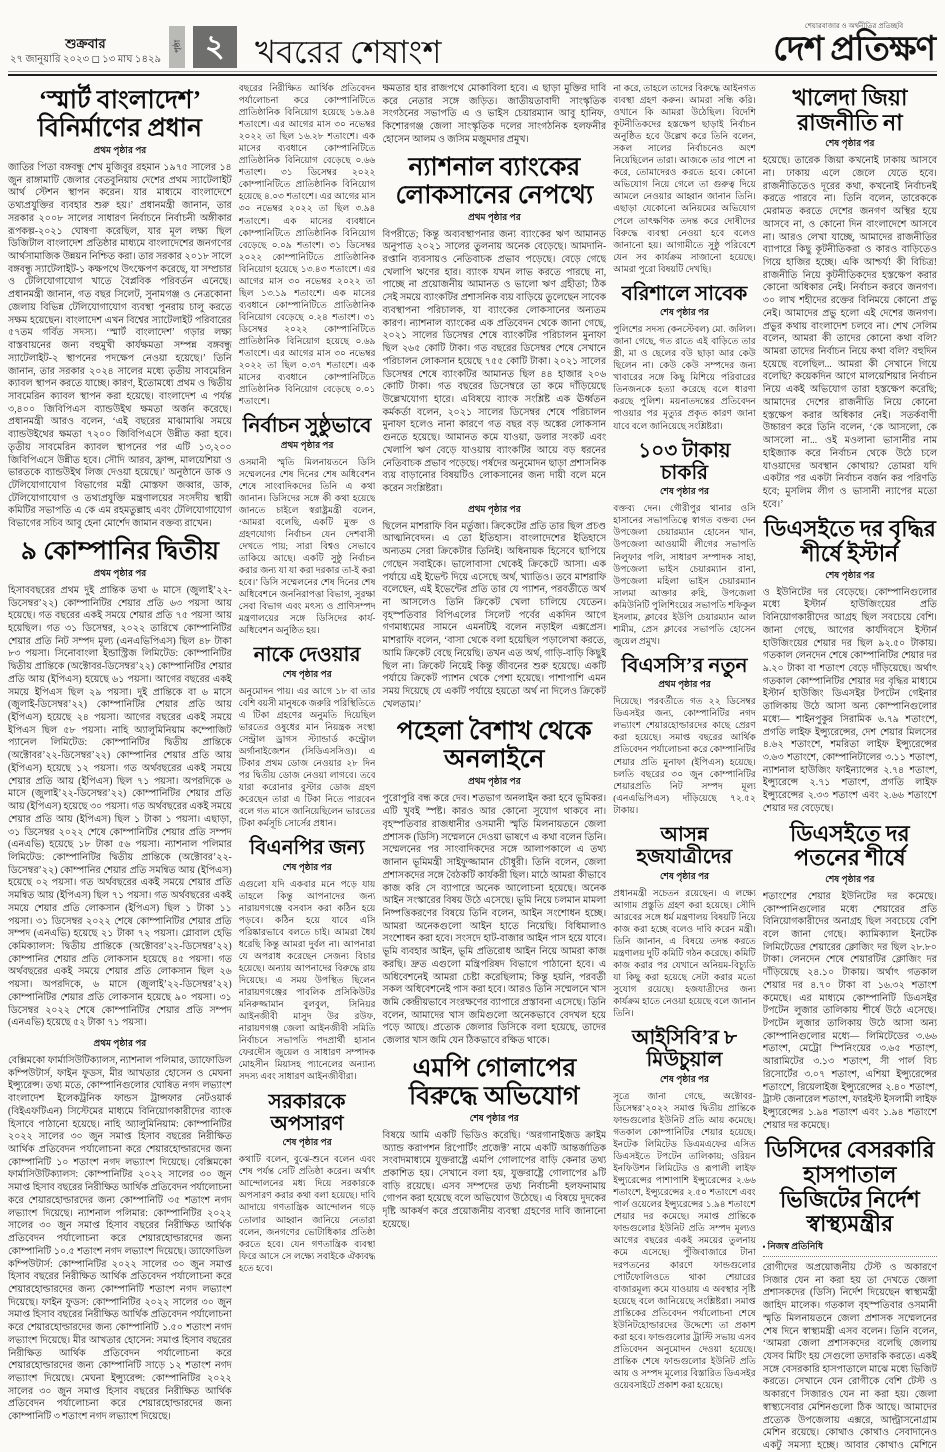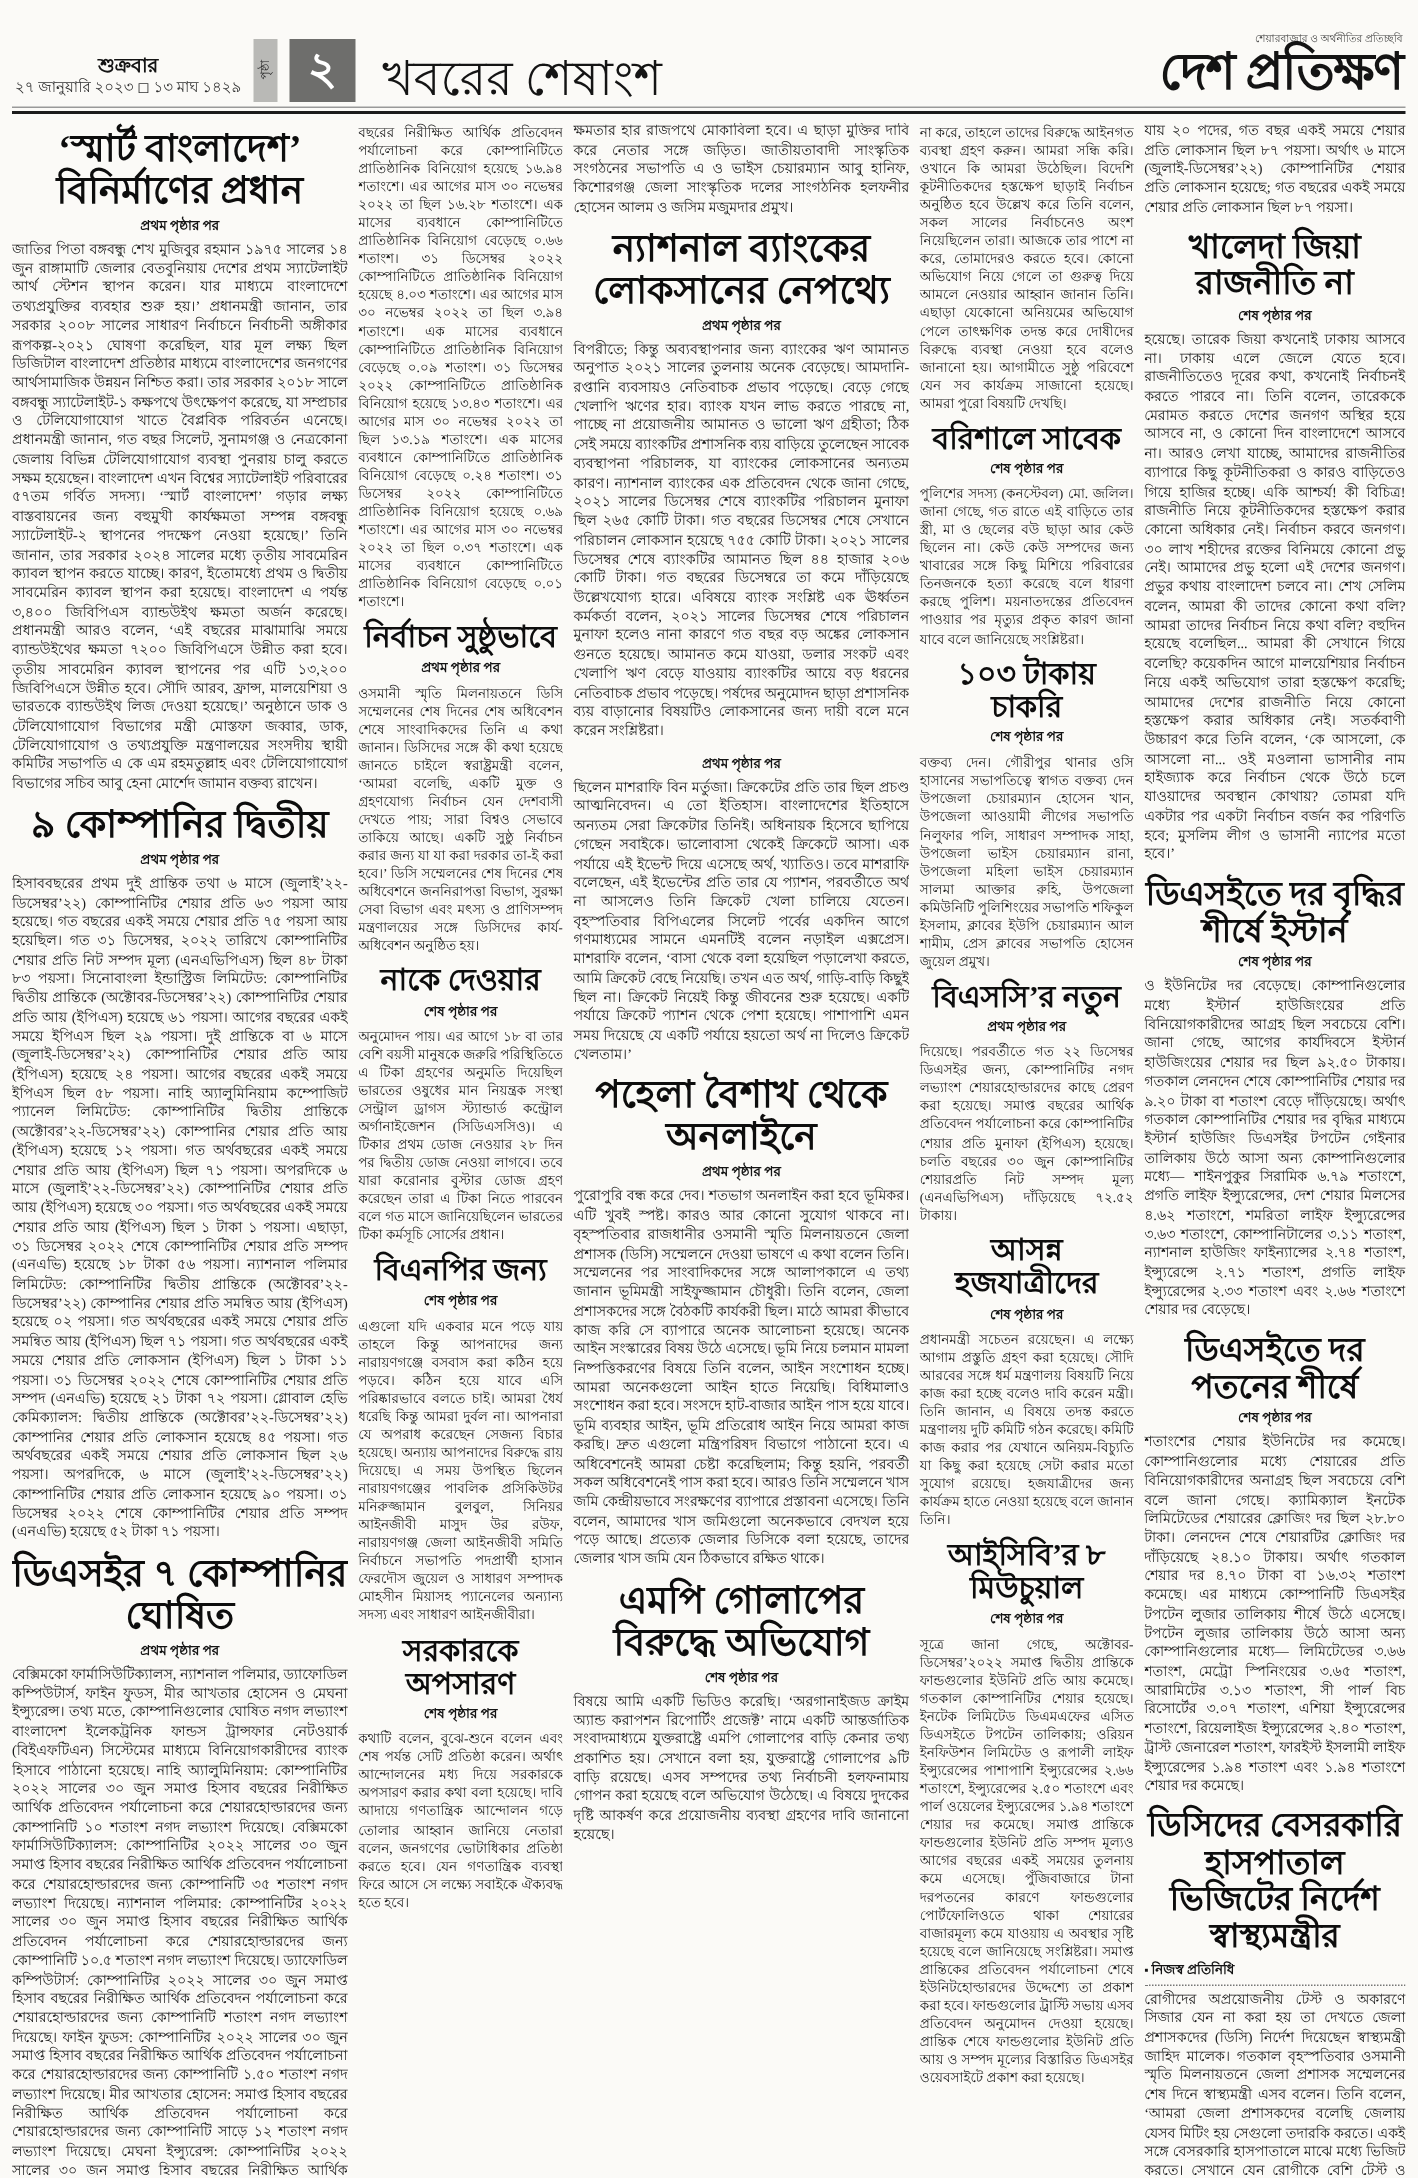--- a/index.html
+++ b/index.html
@@ -23,21 +23,21 @@
     display:flex;align-items:center;justify-content:center;
     writing-mode:vertical-rl;transform:rotate(180deg);
     font-size:8px;
   }
   .pagenum{
     width:44px;height:42px;background:#6e6e6c;color:#fff;
     display:flex;align-items:center;justify-content:center;
     font-size:30px;font-weight:bold;
   }
   .section-title{font-size:32px;font-weight:normal;letter-spacing:0;padding:0 0 0 10px;line-height:1;}
-  .mh-right{text-align:right;line-height:1;padding-bottom:2px;}
+  .mh-right{text-align:center;line-height:1;padding-bottom:2px;}
   .tagline{font-size:7px;color:#444;margin-bottom:2px;}
   .paper-name{font-size:34px;font-weight:bold;letter-spacing:-1px;}
   .rule{border-top:1px solid #999;border-bottom:2px solid #1c1c1c;height:2px;margin:3px 0 6px 0;}
 
   
   .cols{display:flex;gap:7px;height:1368px;overflow:hidden;justify-content:center;}
   .col{overflow:hidden;}
   .c1{width:226px;}
   .c2{width:138px;}
   .c3{width:226px;}
@@ -92,21 +92,20 @@
         <div class="headline h-xl">‘স্মার্ট বাংলাদেশ’ বিনির্মাণের প্রধান</div>
         <div class="cont">প্রথম পৃষ্ঠার পর</div>
         <div class="bodytext">জাতির পিতা বঙ্গবন্ধু শেখ মুজিবুর রহমান ১৯৭৫ সালের ১৪ জুন রাঙ্গামাটি জেলার বেতবুনিয়ায় দেশের প্রথম স্যাটেলাইট আর্থ স্টেশন স্থাপন করেন। যার মাধ্যমে বাংলাদেশে তথ্যপ্রযুক্তির ব্যবহার শুরু হয়।’ প্রধানমন্ত্রী জানান, তার সরকার ২০০৮ সালের সাধারণ নির্বাচনে নির্বাচনী অঙ্গীকার রূপকল্প-২০২১ ঘোষণা করেছিল, যার মূল লক্ষ্য ছিল ডিজিটাল বাংলাদেশ প্রতিষ্ঠার মাধ্যমে বাংলাদেশের জনগণের আর্থসামাজিক উন্নয়ন নিশ্চিত করা। তার সরকার ২০১৮ সালে বঙ্গবন্ধু স্যাটেলাইট-১ কক্ষপথে উৎক্ষেপণ করেছে, যা সম্প্রচার ও টেলিযোগাযোগ খাতে বৈপ্লবিক পরিবর্তন এনেছে। প্রধানমন্ত্রী জানান, গত বছর সিলেট, সুনামগঞ্জ ও নেত্রকোনা জেলায় বিভিন্ন টেলিযোগাযোগ ব্যবস্থা পুনরায় চালু করতে সক্ষম হয়েছেন। বাংলাদেশ এখন বিশ্বের স্যাটেলাইট পরিবারের ৫৭তম গর্বিত সদস্য। ‘স্মার্ট বাংলাদেশ’ গড়ার লক্ষ্য বাস্তবায়নের জন্য বহুমুখী কার্যক্ষমতা সম্পন্ন বঙ্গবন্ধু স্যাটেলাইট-২ স্থাপনের পদক্ষেপ নেওয়া হয়েছে।’ তিনি জানান, তার সরকার ২০২৪ সালের মধ্যে তৃতীয় সাবমেরিন ক্যাবল স্থাপন করতে যাচ্ছে। কারণ, ইতোমধ্যে প্রথম ও দ্বিতীয় সাবমেরিন ক্যাবল স্থাপন করা হয়েছে। বাংলাদেশ এ পর্যন্ত ৩,৪০০ জিবিপিএস ব্যান্ডউইথ ক্ষমতা অর্জন করেছে। প্রধানমন্ত্রী আরও বলেন, ‘এই বছরের মাঝামাঝি সময়ে ব্যান্ডউইথের ক্ষমতা ৭২০০ জিবিপিএসে উন্নীত করা হবে। তৃতীয় সাবমেরিন ক্যাবল স্থাপনের পর এটি ১৩,২০০ জিবিপিএসে উন্নীত হবে। সৌদি আরব, ফ্রান্স, মালয়েশিয়া ও ভারতকে ব্যান্ডউইথ লিজ দেওয়া হয়েছে।’ অনুষ্ঠানে ডাক ও টেলিযোগাযোগ বিভাগের মন্ত্রী মোস্তফা জব্বার, ডাক, টেলিযোগাযোগ ও তথ্যপ্রযুক্তি মন্ত্রণালয়ের সংসদীয় স্থায়ী কমিটির সভাপতি এ কে এম রহমতুল্লাহ এবং টেলিযোগাযোগ বিভাগের সচিব আবু হেনা মোর্শেদ জামান বক্তব্য রাখেন।</div>
       </div>
       <div class="article">
         <div class="headline h-xl">৯ কোম্পানির দ্বিতীয়</div>
         <div class="cont">প্রথম পৃষ্ঠার পর</div>
         <div class="bodytext">হিসাববছরের প্রথম দুই প্রান্তিক তথা ৬ মাসে (জুলাই’২২-ডিসেম্বর’২২) কোম্পানিটির শেয়ার প্রতি ৬৩ পয়সা আয় হয়েছে। গত বছরের একই সময়ে শেয়ার প্রতি ৭৫ পয়সা আয় হয়েছিল। গত ৩১ ডিসেম্বর, ২০২২ তারিখে কোম্পানিটির শেয়ার প্রতি নিট সম্পদ মূল্য (এনএভিপিএস) ছিল ৪৮ টাকা ৮৩ পয়সা। সিনোবাংলা ইন্ডাস্ট্রিজ লিমিটেড: কোম্পানিটির দ্বিতীয় প্রান্তিকে (অক্টোবর-ডিসেম্বর’২২) কোম্পানিটির শেয়ার প্রতি আয় (ইপিএস) হয়েছে ৬১ পয়সা। আগের বছরের একই সময়ে ইপিএস ছিল ২৯ পয়সা। দুই প্রান্তিকে বা ৬ মাসে (জুলাই-ডিসেম্বর’২২) কোম্পানিটির শেয়ার প্রতি আয় (ইপিএস) হয়েছে ২৪ পয়সা। আগের বছরের একই সময়ে ইপিএস ছিল ৫৮ পয়সা। নাহি অ্যালুমিনিয়াম কম্পোজিট প্যানেল লিমিটেড: কোম্পানিটির দ্বিতীয় প্রান্তিকে (অক্টোবর’২২-ডিসেম্বর’২২) কোম্পানির শেয়ার প্রতি আয় (ইপিএস) হয়েছে ১২ পয়সা। গত অর্থবছরের একই সময়ে শেয়ার প্রতি আয় (ইপিএস) ছিল ৭১ পয়সা। অপরদিকে ৬ মাসে (জুলাই’২২-ডিসেম্বর’২২) কোম্পানিটির শেয়ার প্রতি আয় (ইপিএস) হয়েছে ৩০ পয়সা। গত অর্থবছরের একই সময়ে শেয়ার প্রতি আয় (ইপিএস) ছিল ১ টাকা ১ পয়সা। এছাড়া, ৩১ ডিসেম্বর ২০২২ শেষে কোম্পানিটির শেয়ার প্রতি সম্পদ (এনএভি) হয়েছে ১৮ টাকা ৫৬ পয়সা। ন্যাশনাল পলিমার লিমিটেড: কোম্পানিটির দ্বিতীয় প্রান্তিকে (অক্টোবর’২২-ডিসেম্বর’২২) কোম্পানির শেয়ার প্রতি সমন্বিত আয় (ইপিএস) হয়েছে ০২ পয়সা। গত অর্থবছরের একই সময়ে শেয়ার প্রতি সমন্বিত আয় (ইপিএস) ছিল ৭১ পয়সা। গত অর্থবছরের একই সময়ে শেয়ার প্রতি লোকসান (ইপিএস) ছিল ১ টাকা ১১ পয়সা। ৩১ ডিসেম্বর ২০২২ শেষে কোম্পানিটির শেয়ার প্রতি সম্পদ (এনএভি) হয়েছে ২১ টাকা ৭২ পয়সা। গ্লোবাল হেভি কেমিক্যালস: দ্বিতীয় প্রান্তিকে (অক্টোবর’২২-ডিসেম্বর’২২) কোম্পানির শেয়ার প্রতি লোকসান হয়েছে ৪৫ পয়সা। গত অর্থবছরের একই সময়ে শেয়ার প্রতি লোকসান ছিল ২৬ পয়সা। অপরদিকে, ৬ মাসে (জুলাই’২২-ডিসেম্বর’২২) কোম্পানিটির শেয়ার প্রতি লোকসান হয়েছে ৯০ পয়সা। ৩১ ডিসেম্বর ২০২২ শেষে কোম্পানিটির শেয়ার প্রতি সম্পদ (এনএভি) হয়েছে ৫২ টাকা ৭১ পয়সা।</div>
       </div>
       <div class="article">
-        <div class="headline h-xl">ডিএসইর ৭ কোম্পানির ঘোষিত</div>
         <div class="cont">প্রথম পৃষ্ঠার পর</div>
         <div class="bodytext">বেক্সিমকো ফার্মাসিউটিক্যালস, ন্যাশনাল পলিমার, ড্যাফোডিল কম্পিউটার্স, ফাইন ফুডস, মীর আখতার হোসেন ও মেঘনা ইন্স্যুরেন্স। তথ্য মতে, কোম্পানিগুলোর ঘোষিত নগদ লভ্যাংশ বাংলাদেশ ইলেকট্রনিক ফান্ডস ট্রান্সফার নেটওয়ার্ক (বিইএফটিএন) সিস্টেমের মাধ্যমে বিনিয়োগকারীদের ব্যাংক হিসাবে পাঠানো হয়েছে। নাহি অ্যালুমিনিয়াম: কোম্পানিটির ২০২২ সালের ৩০ জুন সমাপ্ত হিসাব বছরের নিরীক্ষিত আর্থিক প্রতিবেদন পর্যালোচনা করে শেয়ারহোল্ডারদের জন্য কোম্পানিটি ১০ শতাংশ নগদ লভ্যাংশ দিয়েছে। বেক্সিমকো ফার্মাসিউটিক্যালস: কোম্পানিটির ২০২২ সালের ৩০ জুন সমাপ্ত হিসাব বছরের নিরীক্ষিত আর্থিক প্রতিবেদন পর্যালোচনা করে শেয়ারহোল্ডারদের জন্য কোম্পানিটি ৩৫ শতাংশ নগদ লভ্যাংশ দিয়েছে। ন্যাশনাল পলিমার: কোম্পানিটির ২০২২ সালের ৩০ জুন সমাপ্ত হিসাব বছরের নিরীক্ষিত আর্থিক প্রতিবেদন পর্যালোচনা করে শেয়ারহোল্ডারদের জন্য কোম্পানিটি ১০.৫ শতাংশ নগদ লভ্যাংশ দিয়েছে। ড্যাফোডিল কম্পিউটার্স: কোম্পানিটির ২০২২ সালের ৩০ জুন সমাপ্ত হিসাব বছরের নিরীক্ষিত আর্থিক প্রতিবেদন পর্যালোচনা করে শেয়ারহোল্ডারদের জন্য কোম্পানিটি শতাংশ নগদ লভ্যাংশ দিয়েছে। ফাইন ফুডস: কোম্পানিটির ২০২২ সালের ৩০ জুন সমাপ্ত হিসাব বছরের নিরীক্ষিত আর্থিক প্রতিবেদন পর্যালোচনা করে শেয়ারহোল্ডারদের জন্য কোম্পানিটি ১.৫০ শতাংশ নগদ লভ্যাংশ দিয়েছে। মীর আখতার হোসেন: সমাপ্ত হিসাব বছরের নিরীক্ষিত আর্থিক প্রতিবেদন পর্যালোচনা করে শেয়ারহোল্ডারদের জন্য কোম্পানিটি সাড়ে ১২ শতাংশ নগদ লভ্যাংশ দিয়েছে। মেঘনা ইন্স্যুরেন্স: কোম্পানিটির ২০২২ সালের ৩০ জুন সমাপ্ত হিসাব বছরের নিরীক্ষিত আর্থিক প্রতিবেদন পর্যালোচনা করে শেয়ারহোল্ডারদের জন্য কোম্পানিটি ৩ শতাংশ নগদ লভ্যাংশ দিয়েছে।</div>
       </div>
 
     </div>
 
     <div class="col c2">
       <div class="article">
         <div class="bodytext">বছরের নিরীক্ষিত আর্থিক প্রতিবেদন পর্যালোচনা করে কোম্পানিটিতে প্রাতিষ্ঠানিক বিনিয়োগ হয়েছে ১৬.৯৪ শতাংশে। এর আগের মাস ৩০ নভেম্বর ২০২২ তা ছিল ১৬.২৮ শতাংশে। এক মাসের ব্যবধানে কোম্পানিটিতে প্রাতিষ্ঠানিক বিনিয়োগ বেড়েছে ০.৬৬ শতাংশ। ৩১ ডিসেম্বর ২০২২ কোম্পানিটিতে প্রাতিষ্ঠানিক বিনিয়োগ হয়েছে ৪.০৩ শতাংশে। এর আগের মাস ৩০ নভেম্বর ২০২২ তা ছিল ৩.৯৪ শতাংশে। এক মাসের ব্যবধানে কোম্পানিটিতে প্রাতিষ্ঠানিক বিনিয়োগ বেড়েছে ০.০৯ শতাংশ। ৩১ ডিসেম্বর ২০২২ কোম্পানিটিতে প্রাতিষ্ঠানিক বিনিয়োগ হয়েছে ১৩.৪৩ শতাংশে। এর আগের মাস ৩০ নভেম্বর ২০২২ তা ছিল ১৩.১৯ শতাংশে। এক মাসের ব্যবধানে কোম্পানিটিতে প্রাতিষ্ঠানিক বিনিয়োগ বেড়েছে ০.২৪ শতাংশ। ৩১ ডিসেম্বর ২০২২ কোম্পানিটিতে প্রাতিষ্ঠানিক বিনিয়োগ হয়েছে ০.৬৯ শতাংশে। এর আগের মাস ৩০ নভেম্বর ২০২২ তা ছিল ০.৩৭ শতাংশে। এক মাসের ব্যবধানে কোম্পানিটিতে প্রাতিষ্ঠানিক বিনিয়োগ বেড়েছে ০.০১ শতাংশে।</div>
       </div>
@@ -182,23 +181,20 @@
         <div class="bodytext">প্রধানমন্ত্রী সচেতন রয়েছেন। এ লক্ষ্যে আগাম প্রস্তুতি গ্রহণ করা হয়েছে। সৌদি আরবের সঙ্গে ধর্ম মন্ত্রণালয় বিষয়টি নিয়ে কাজ করা হচ্ছে বলেও দাবি করেন মন্ত্রী। তিনি জানান, এ বিষয়ে তদন্ত করতে মন্ত্রণালয় দুটি কমিটি গঠন করেছে। কমিটি কাজ করার পর যেখানে অনিয়ম-বিচ্যুতি যা কিছু করা হয়েছে সেটা করার মতো সুযোগ রয়েছে। হজযাত্রীদের জন্য কার্যক্রম হাতে নেওয়া হয়েছে বলে জানান তিনি।</div>
       </div>
       <div class="article">
         <div class="headline h-md">আইসিবি’র ৮ মিউচুয়াল</div>
         <div class="cont">শেষ পৃষ্ঠার পর</div>
         <div class="bodytext">সূত্রে জানা গেছে, অক্টোবর-ডিসেম্বর’২০২২ সমাপ্ত দ্বিতীয় প্রান্তিকে ফান্ডগুলোর ইউনিট প্রতি আয় কমেছে। গতকাল কোম্পানিটির শেয়ার হয়েছে। ইনটেক লিমিটেড ডিএমএফের এসিত ডিএসইতে টপটেন তালিকায়; ওরিয়ন ইনফিউশন লিমিটেড ও রূপালী লাইফ ইন্স্যুরেন্সের পাশাপাশি ইন্স্যুরেন্সের ২.৬৬ শতাংশে, ইন্স্যুরেন্সের ২.৫০ শতাংশে এবং পার্ল ওয়েলের ইন্স্যুরেন্সের ১.৯৪ শতাংশে শেয়ার দর কমেছে। সমাপ্ত প্রান্তিকে ফান্ডগুলোর ইউনিট প্রতি সম্পদ মূল্যও আগের বছরের একই সময়ের তুলনায় কমে এসেছে। পুঁজিবাজারে টানা দরপতনের কারণে ফান্ডগুলোর পোর্টফোলিওতে থাকা শেয়ারের বাজারমূল্য কমে যাওয়ায় এ অবস্থার সৃষ্টি হয়েছে বলে জানিয়েছে সংশ্লিষ্টরা। সমাপ্ত প্রান্তিকের প্রতিবেদন পর্যালোচনা শেষে ইউনিটহোল্ডারদের উদ্দেশ্যে তা প্রকাশ করা হবে। ফান্ডগুলোর ট্রাস্টি সভায় এসব প্রতিবেদন অনুমোদন দেওয়া হয়েছে। প্রান্তিক শেষে ফান্ডগুলোর ইউনিট প্রতি আয় ও সম্পদ মূল্যের বিস্তারিত ডিএসইর ওয়েবসাইটে প্রকাশ করা হয়েছে।</div>
       </div>
     </div>
 
     <div class="col c5">
-      <div class="article">
-        <div class="bodytext">যায় ২০ পদের, গত বছর একই সময়ে শেয়ার প্রতি লোকসান ছিল ৮৭ পয়সা। অর্থাৎ ৬ মাসে (জুলাই-ডিসেম্বর’২২) কোম্পানিটির শেয়ার প্রতি লোকসান হয়েছে; গত বছরের একই সময়ে শেয়ার প্রতি লোকসান ছিল ৮৭ পয়সা।</div>
-      </div>
       <div class="article">
         <div class="headline h-lg">খালেদা জিয়া রাজনীতি না</div>
         <div class="cont">শেষ পৃষ্ঠার পর</div>
         <div class="bodytext">হয়েছে। তারেক জিয়া কখনোই ঢাকায় আসবে না। ঢাকায় এলে জেলে যেতে হবে। রাজনীতিতেও দূরের কথা, কখনোই নির্বাচনই করতে পারবে না। তিনি বলেন, তারেককে মেরামত করতে দেশের জনগণ অস্থির হয়ে আসবে না, ও কোনো দিন বাংলাদেশে আসবে না। আরও লেখা যাচ্ছে, আমাদের রাজনীতির ব্যাপারে কিছু কূটনীতিকরা ও কারও বাড়িতেও গিয়ে হাজির হচ্ছে। একি আশ্চর্য! কী বিচিত্র! রাজনীতি নিয়ে কূটনীতিকদের হস্তক্ষেপ করার কোনো অধিকার নেই। নির্বাচন করবে জনগণ। ৩০ লাখ শহীদের রক্তের বিনিময়ে কোনো প্রভু নেই। আমাদের প্রভু হলো এই দেশের জনগণ। প্রভুর কথায় বাংলাদেশ চলবে না। শেখ সেলিম বলেন, আমরা কী তাদের কোনো কথা বলি? আমরা তাদের নির্বাচন নিয়ে কথা বলি? বহুদিন হয়েছে বলেছিল... আমরা কী সেখানে গিয়ে বলেছি? কয়েকদিন আগে মালয়েশিয়ার নির্বাচন নিয়ে একই অভিযোগ তারা হস্তক্ষেপ করেছি; আমাদের দেশের রাজনীতি নিয়ে কোনো হস্তক্ষেপ করার অধিকার নেই। সতর্কবাণী উচ্চারণ করে তিনি বলেন, ‘কে আসলো, কে আসলো না... ওই মওলানা ভাসানীর নাম হাইজ্যাক করে নির্বাচন থেকে উঠে চলে যাওয়াদের অবস্থান কোথায়? তোমরা যদি একটার পর একটা নির্বাচন বর্জন কর পরিণতি হবে; মুসলিম লীগ ও ভাসানী ন্যাপের মতো হবে।’</div>
       </div>
       <div class="article">
         <div class="headline h-lg">ডিএসইতে দর বৃদ্ধির শীর্ষে ইস্টার্ন</div>
         <div class="cont">শেষ পৃষ্ঠার পর</div>
         <div class="bodytext">ও ইউনিটের দর বেড়েছে। কোম্পানিগুলোর মধ্যে ইস্টার্ন হাউজিংয়ের প্রতি বিনিয়োগকারীদের আগ্রহ ছিল সবচেয়ে বেশি। জানা গেছে, আগের কার্যদিবসে ইস্টার্ন হাউজিংয়ের শেয়ার দর ছিল ৯২.৫০ টাকায়। গতকাল লেনদেন শেষে কোম্পানিটির শেয়ার দর ৯.২০ টাকা বা শতাংশ বেড়ে দাঁড়িয়েছে। অর্থাৎ গতকাল কোম্পানিটির শেয়ার দর বৃদ্ধির মাধ্যমে ইস্টার্ন হাউজিং ডিএসইর টপটেন গেইনার তালিকায় উঠে আসা অন্য কোম্পানিগুলোর মধ্যে— শাইনপুকুর সিরামিক ৬.৭৯ শতাংশে, প্রগতি লাইফ ইন্স্যুরেন্সের, দেশ শেয়ার মিলসের ৪.৬২ শতাংশে, শমরিতা লাইফ ইন্স্যুরেন্সের ৩.৬৩ শতাংশে, কোম্পানিটালের ৩.১১ শতাংশ, ন্যাশনাল হাউজিং ফাইন্যান্সের ২.৭৪ শতাংশ, ইন্স্যুরেন্সে ২.৭১ শতাংশ, প্রগতি লাইফ ইন্স্যুরেন্সের ২.৩৩ শতাংশ এবং ২.৬৬ শতাংশে শেয়ার দর বেড়েছে।</div>
       </div>

